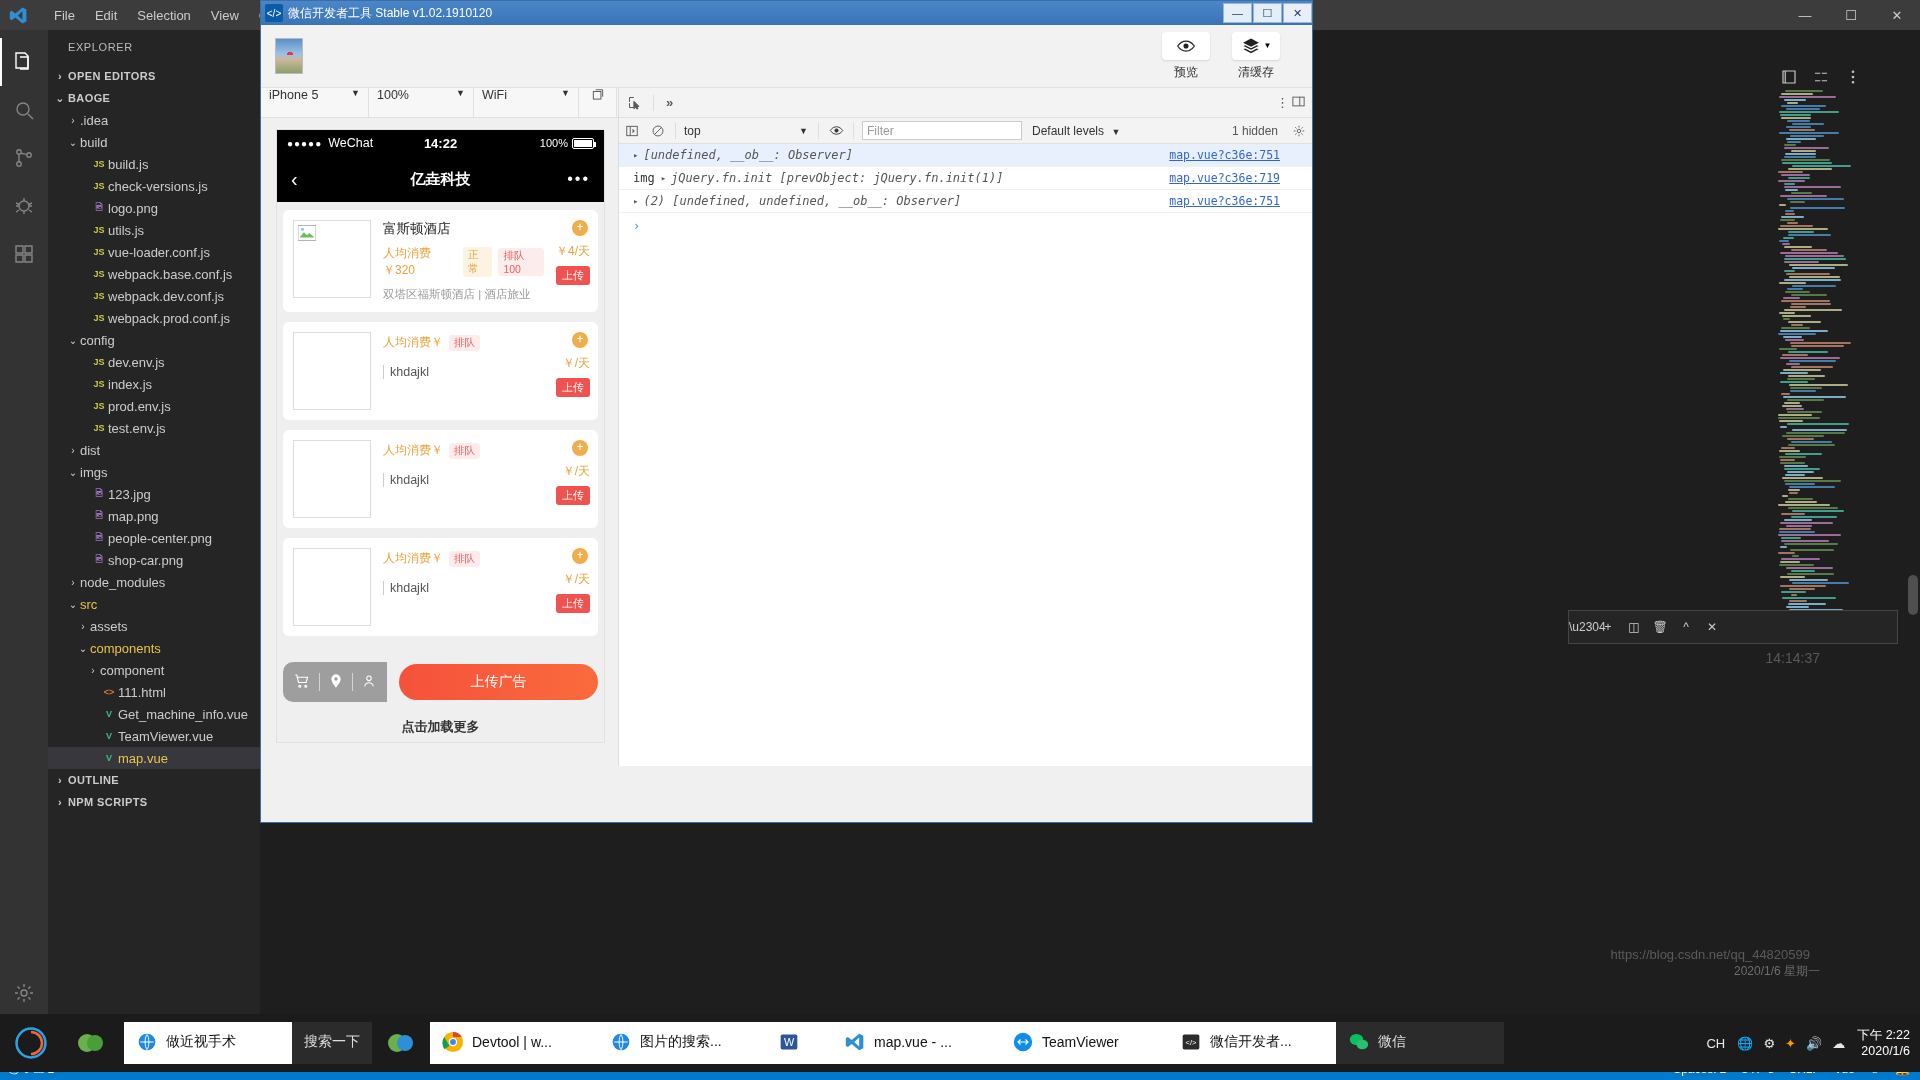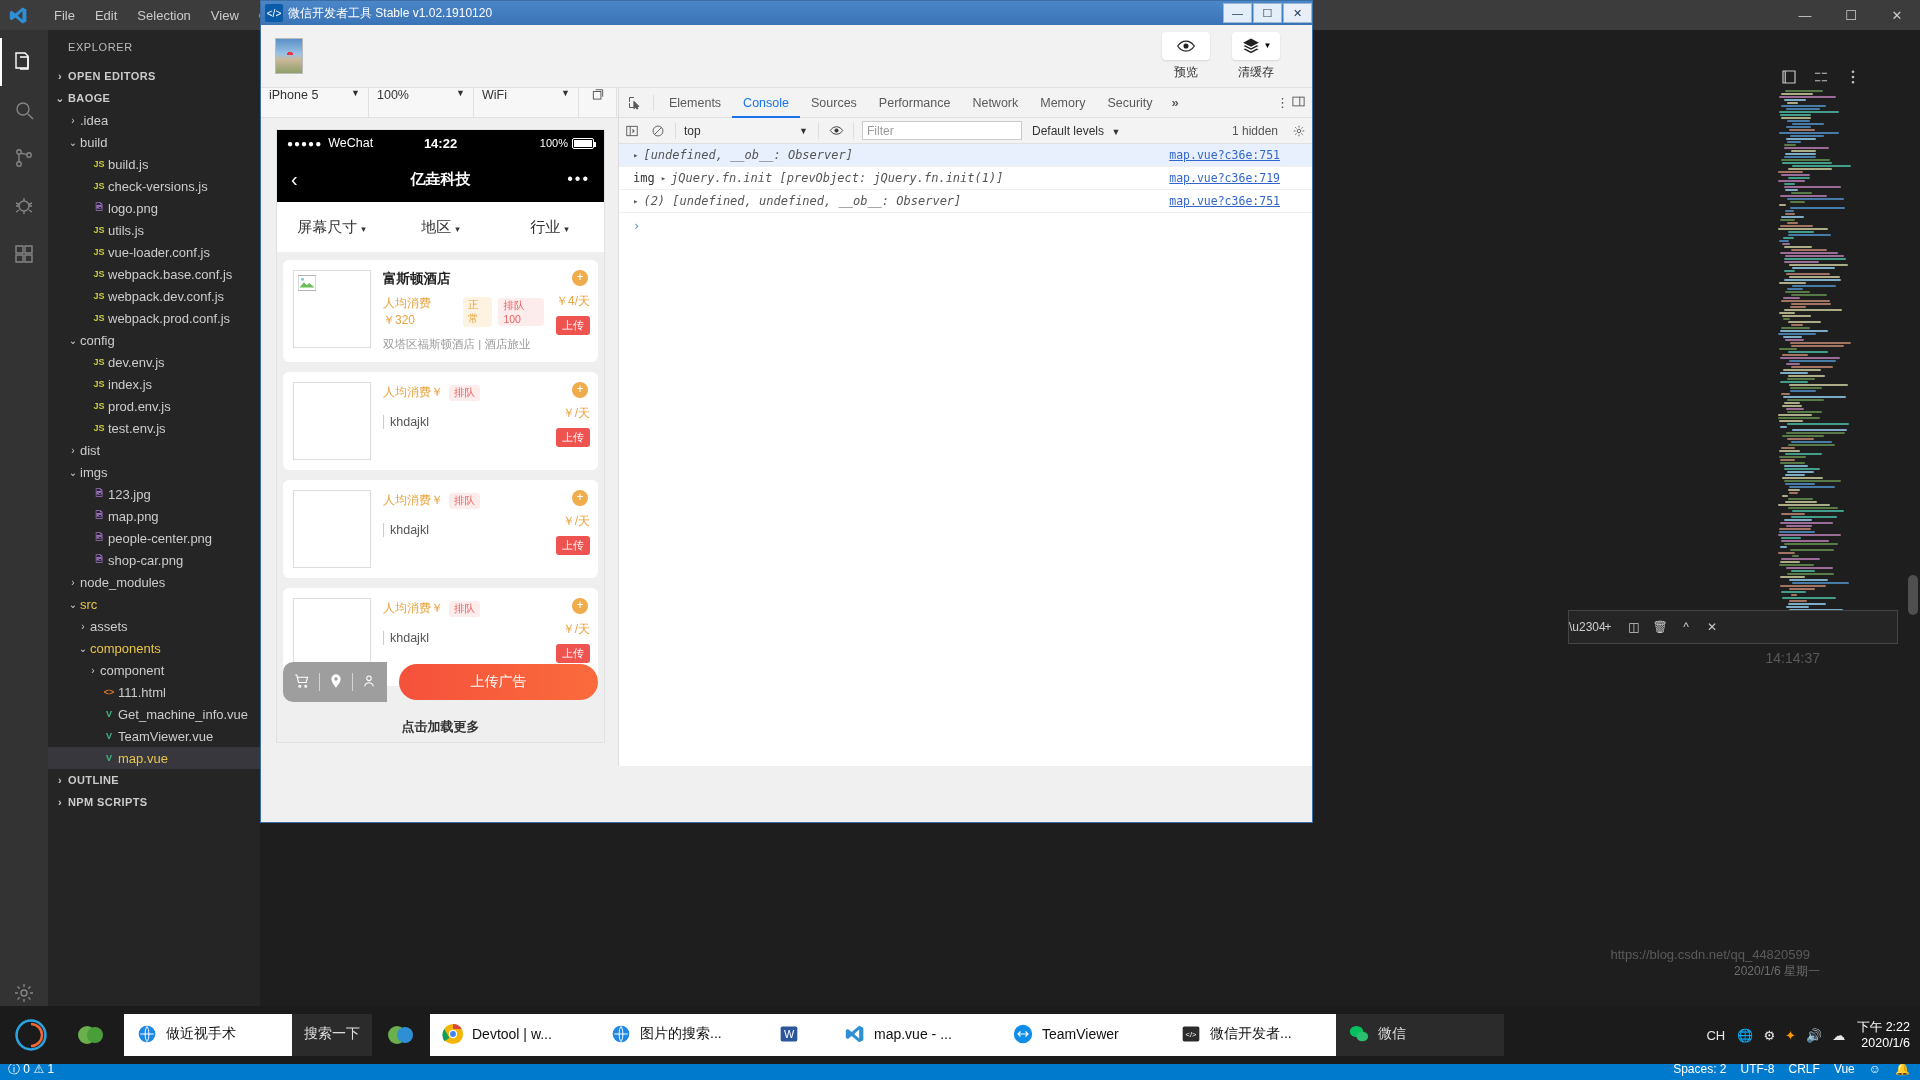--- a/index.html
+++ b/index.html
@@ -143,21 +143,21 @@
 
   .ph-filter { height:50px; background:#fff; display:flex; align-items:center; }
   .ph-filter .fitem { flex:1; text-align:center; font-size:15px; color:#333; }
   .ph-filter .fitem .car { font-size:9px; margin-left:4px; color:#333;}
 
   .ph-list { padding:8px 6px 0 6px; background:#efefef; height:490px; position:relative;}
   .card { background:#fff; border-radius:6px; margin-bottom:10px; padding:10px; display:flex; position:relative; }
   .card .thumb { width:78px; height:78px; border:1px solid #ddd; background:#fff; flex:0 0 78px; position:relative;}
   .card .thumb .brokenimg { position:absolute; left:4px; top:4px; width:18px; height:16px; }
   .card .info { flex:1; padding-left:12px; padding-right:44px; }
-  .card .cname { font-size:13.5px; font-weight:bold; color:#222; margin-bottom:7px;}
+  .card .cname { font-size:13.5px; font-weight:normal; color:#222; margin-bottom:7px;}
   .card .row2 { display:flex; align-items:center; gap:6px; margin-bottom:8px; }
   .price { color:#e8a33d; font-size:12px; }
   .tag { font-size:10.5px; border-radius:3px; padding:1px 5px; }
   .tag.normal { background:#fdf3e2; color:#e8a33d; }
   .tag.queue { background:#fdecec; color:#e96060; }
   .card .row3 { font-size:11.5px; color:#9a9a9a; }
   .card .plus { position:absolute; right:10px; top:10px; width:16px; height:16px; border-radius:50%;
     background:#f0ad4e; color:#fff; font-size:12px; line-height:15px; text-align:center;}
   .card .perday { position:absolute; right:8px; top:33px; font-size:12px; color:#e8a33d;}
   .card .upload { position:absolute; right:8px; top:56px; background:#ef5350; color:#fff; font-size:11px;
@@ -198,21 +198,21 @@
 
   .con-log { flex:1; overflow:hidden; font-family:"DejaVu Sans Mono","Liberation Mono",monospace; font-size:12px;}
   .log-row { height:23px; display:flex; align-items:center; border-bottom:1px solid #f0f0f0; padding-left:14px; position:relative;}
   .log-row.hl { background:#e8f0fe; }
   .log-row .arrow { color:#5a5a5a; font-size:9px; margin-right:5px;}
   .log-row .txt { color:#555; font-style:italic; }
   .log-row .src { position:absolute; right:32px; color:#3366cc; text-decoration:underline; font-size:11.5px;}
   .log-prompt { height:26px; display:flex; align-items:center; padding-left:14px; color:#4a90d9; }
 
   
-  #taskbar { position:absolute; left:0; bottom:16px; width:1920px; height:58px; background:#1b1b1b; display:flex; align-items:center; }
+  #taskbar { position:absolute; left:0; bottom:8px; width:1920px; height:58px; background:#1b1b1b; display:flex; align-items:center; }
   .tb-start { width:62px; height:58px; display:flex; align-items:center; justify-content:center;}
   .tb-start svg { width:34px; height:34px; }
   .tb-ico2 { width:58px; height:58px; display:flex; align-items:center; justify-content:center;}
   .tb-search-wrap { display:flex; align-items:center; height:42px; margin-left:4px;}
   .tb-item {
     height:42px; min-width:168px; background:#ffffff; display:flex; align-items:center; gap:8px;
     padding:0 12px; color:#111; font-size:14px; border-bottom:2px solid transparent;
   }
   .tb-item.dark { background:#2b2b2b; color:#ddd; }
   .tb-item .appico { width:22px; height:22px; border-radius:3px; display:flex; align-items:center; justify-content:center; font-size:12px; color:#fff;}
@@ -761,25 +761,20 @@
                 <i></i>
               </span>
           </span>
         </div>
         <div class="ph-nav">
           <span class="back">‹</span>
           <span class="title">亿垚科技</span>
           <span class="more">•••</span>
         </div>
 
-        <div class="ph-filter" id="ph-filters">
-            <div class="fitem"><span>屏幕尺寸</span><span class="car">▾</span></div>
-            <div class="fitem"><span>地区</span><span class="car">▾</span></div>
-            <div class="fitem"><span>行业</span><span class="car">▾</span></div>
-          </div>
 
         <div class="ph-list" id="ph-list">
             <div class="card">
               <div class="thumb">
                 <svg class="brokenimg" viewBox="0 0 24 20">
                   <rect x="0" y="0" width="24" height="20" fill="#fff" stroke="#9c9c9c"></rect>
                   <path d="M2 16l6-7 4 4 3-3 7 6z" fill="#6bbf59"></path>
                   <circle cx="6" cy="5" r="2" fill="#7ec2e8"></circle>
                 </svg>
               </div>
@@ -868,29 +863,20 @@
 
     <div class="dev-pane">
       <div class="dev-tabs">
         <span class="inspect">
           <svg width="15" height="15" viewBox="0 0 24 24" fill="none" stroke="#5a5a5a" stroke-width="1.6">
               <path d="M4 4h7M4 4v7M4 20h7M4 20v-7"></path>
               <path d="M11 10l8 8-3 .6 1.6 3-2 .9-1.6-3L11 22z" fill="#5a5a5a"></path>
             </svg>
         </span>
         <span class="vsep"></span>
-        <div id="dev-tabs" style="display:flex">
-            <div class="dev-tab">Elements</div>
-            <div class="dev-tab active">Console</div>
-            <div class="dev-tab">Sources</div>
-            <div class="dev-tab">Performance</div>
-            <div class="dev-tab">Network</div>
-            <div class="dev-tab">Memory</div>
-            <div class="dev-tab">Security</div>
-          </div>
         <span class="more">»</span>
         <div class="rightgrp">
           <span>⋮</span>
           <span>
             <svg width="15" height="15" viewBox="0 0 24 24" fill="none" stroke="#5a5a5a" stroke-width="1.5">
                 <rect x="3" y="5" width="18" height="14"></rect>
                 <path d="M14 5v14"></path>
               </svg>
           </span>
         </div>

